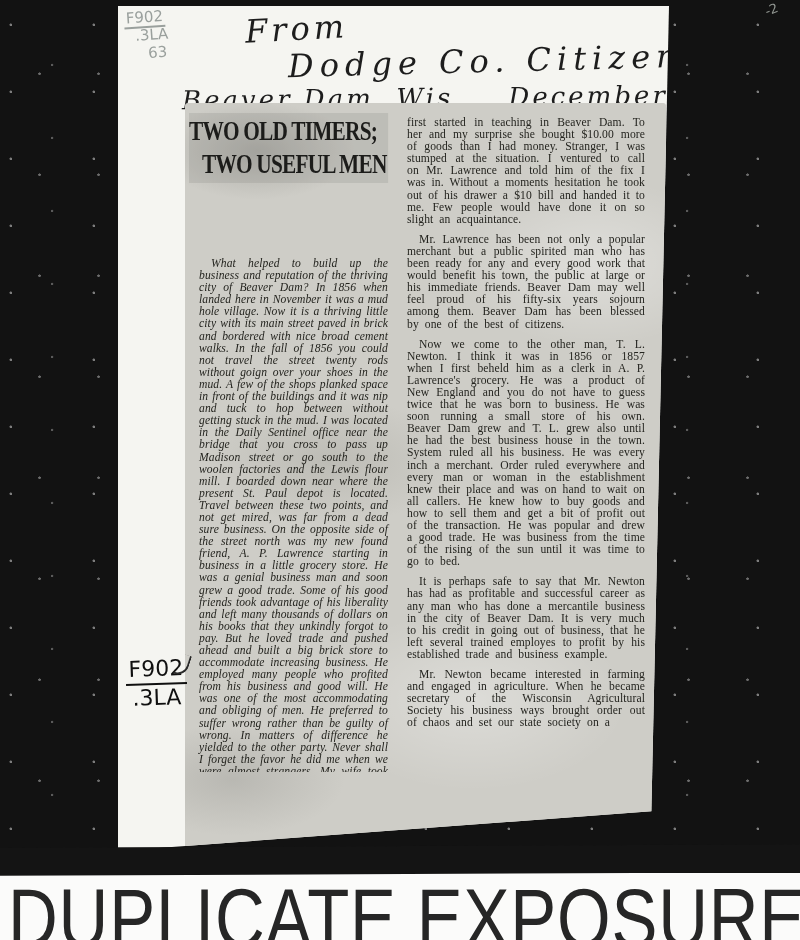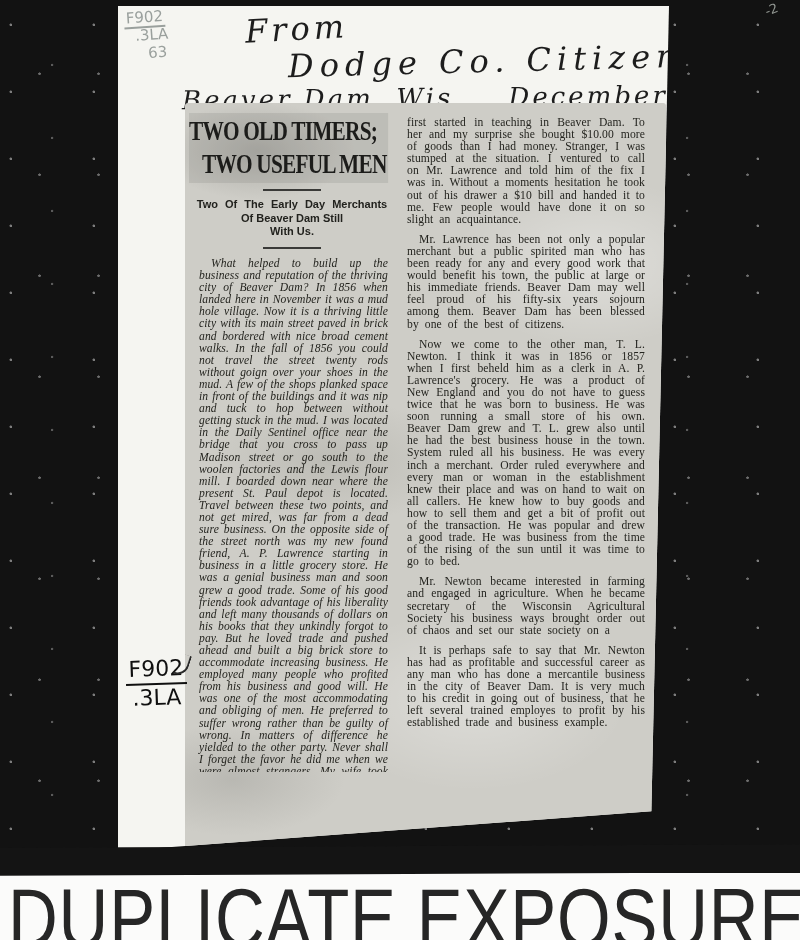--- a/index.html
+++ b/index.html
@@ -128,38 +128,29 @@
     <div class="hw hw-line3">
       <span>Beaver Dam, Wis.</span>
       <span>December 13, 1912</span>
     </div>
 
     <div class="clipping">
       <div class="headline">
         <div class="l1">TWO OLD TIMERS;</div>
         <div class="l2">TWO USEFUL MEN</div>
       </div>
-      <div class="lefthead">
-        <div class="rule"></div>
-        <div class="subhead">
-          <div class="j">Two Of The Early Day Merchants</div>
-          <div>Of Beaver Dam Still</div>
-          <div>With Us.</div>
-        </div>
-        <div class="rule below"></div>
-      </div>
       <div class="col col1">
           <p>What helped to build up the business and reputation of the thriving city of Beaver Dam? In 1856 when landed here in November it was a mud hole village. Now it is a thriving little city with its main street paved in brick and bordered with nice broad cement walks. In the fall of 1856 you could not travel the street twenty rods without goign over your shoes in the mud. A few of the shops planked space in front of the buildings and it was nip and tuck to hop between without getting stuck in the mud. I was located in the Daily Sentinel office near the bridge that you cross to pass up Madison street or go south to the woolen factories and the Lewis flour mill. I boarded down near where the present St. Paul depot is located. Travel between these two points, and not get mired, was far from a dead sure business. On the opposite side of the street north was my new found friend, A. P. Lawrence starting in business in a little grocery store. He was a genial business man and soon grew a good trade. Some of his good friends took advantage of his liberality and left many thousands of dollars on his books that they unkindly forgot to pay. But he loved trade and pushed ahead and built a big brick store to accommodate increasing business. He employed many people who profited from his business and good will. He was one of the most accommodating and obliging of men. He preferred to suffer wrong rather than be guilty of wrong. In matters of difference he yielded to the other party. Never shall I forget the favor he did me when we were almost strangers. My wife took me to Kruger &amp; Lehrkinds store to do a little trading when I</p>
         </div>
       <div class="col col2">
           <p>first started in teaching in Beaver Dam. To her and my surprise she bought $10.00 more of goods than I had money. Stranger, I was stumped at the situation. I ventured to call on Mr. Lawrence and told him of the fix I was in. Without a moments hesitation he took out of his drawer a $10 bill and handed it to me. Few people would have done it on so slight an acquaintance.</p>
           <p>Mr. Lawrence has been not only a popular merchant but a public spirited man who has been ready for any and every good work that would benefit his town, the public at large or his immediate friends. Beaver Dam may well feel proud of his fifty-six years sojourn among them. Beaver Dam has been blessed by one of the best of citizens.</p>
           <p>Now we come to the other man, T. L. Newton. I think it was in 1856 or 1857 when I first beheld him as a clerk in A. P. Lawrence's grocery. He was a product of New England and you do not have to guess twice that he was born to business. He was soon running a small store of his own. Beaver Dam grew and T. L. grew also until he had the best business house in the town. System ruled all his business. He was every inch a merchant. Order ruled everywhere and every man or woman in the establishment knew their place and was on hand to wait on all callers. He knew how to buy goods and how to sell them and get a bit of profit out of the transaction. He was popular and drew a good trade. He was business from the time of the rising of the sun until it was time to go to bed.</p>
+          <p>It is perhaps safe to say that Mr. Newton has had as profitable and successful career as any man who has done a mercantile business in the city of Beaver Dam. It is very much to his credit in going out of business, that he left several trained employes to profit by his established trade and business example.</p>
           <p>Mr. Newton became interested in farming and engaged in agriculture. When he became secretary of the Wisconsin Agricultural Society his business ways brought order out of chaos and set our state society on a</p>
-          <p>It is perhaps safe to say that Mr. Newton has had as profitable and successful career as any man who has done a mercantile business in the city of Beaver Dam. It is very much to his credit in going out of business, that he left several trained employes to profit by his established trade and business example.</p>
         </div>
     </div>
 
     <div class="ink-call">
       <div><span class="u">F902</span></div>
       <div>.3LA</div>
     </div>
     <div class="ink-mark"></div>
   </div>
 

